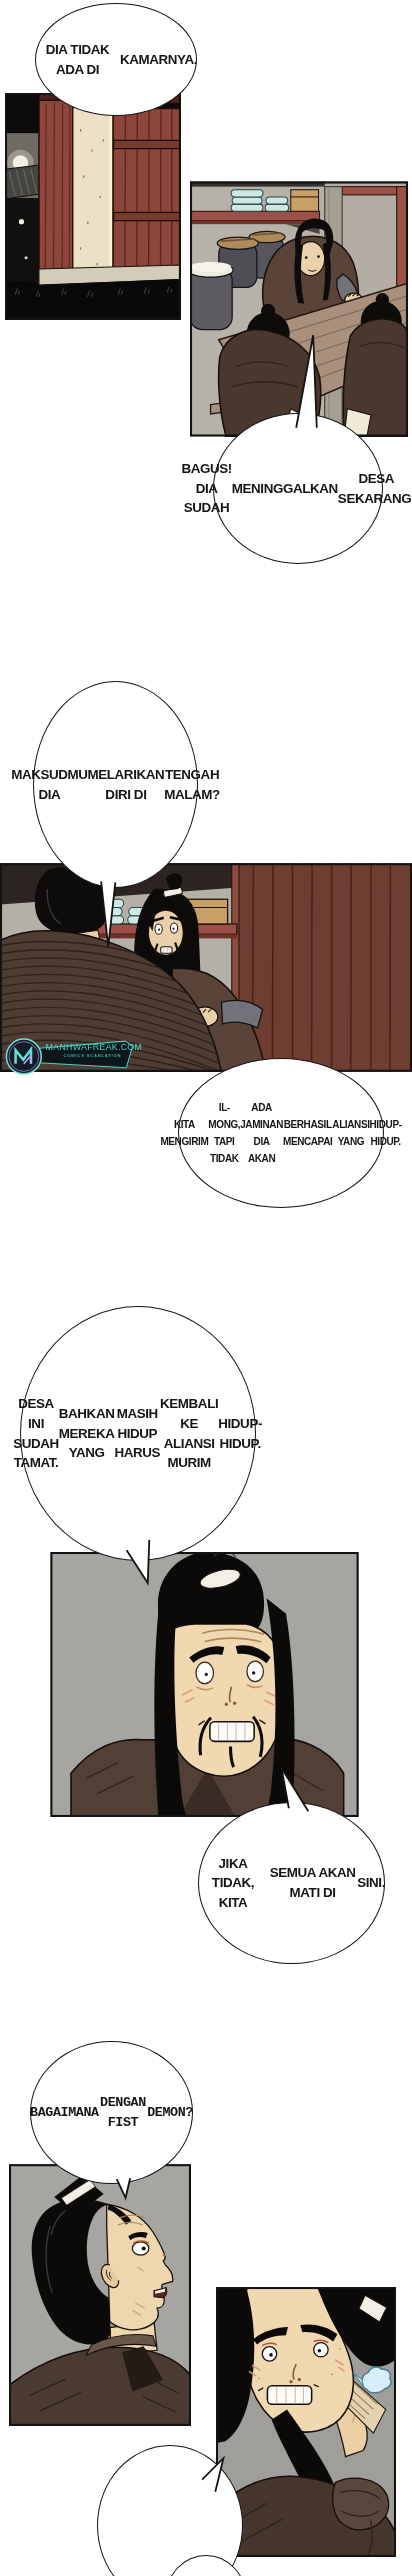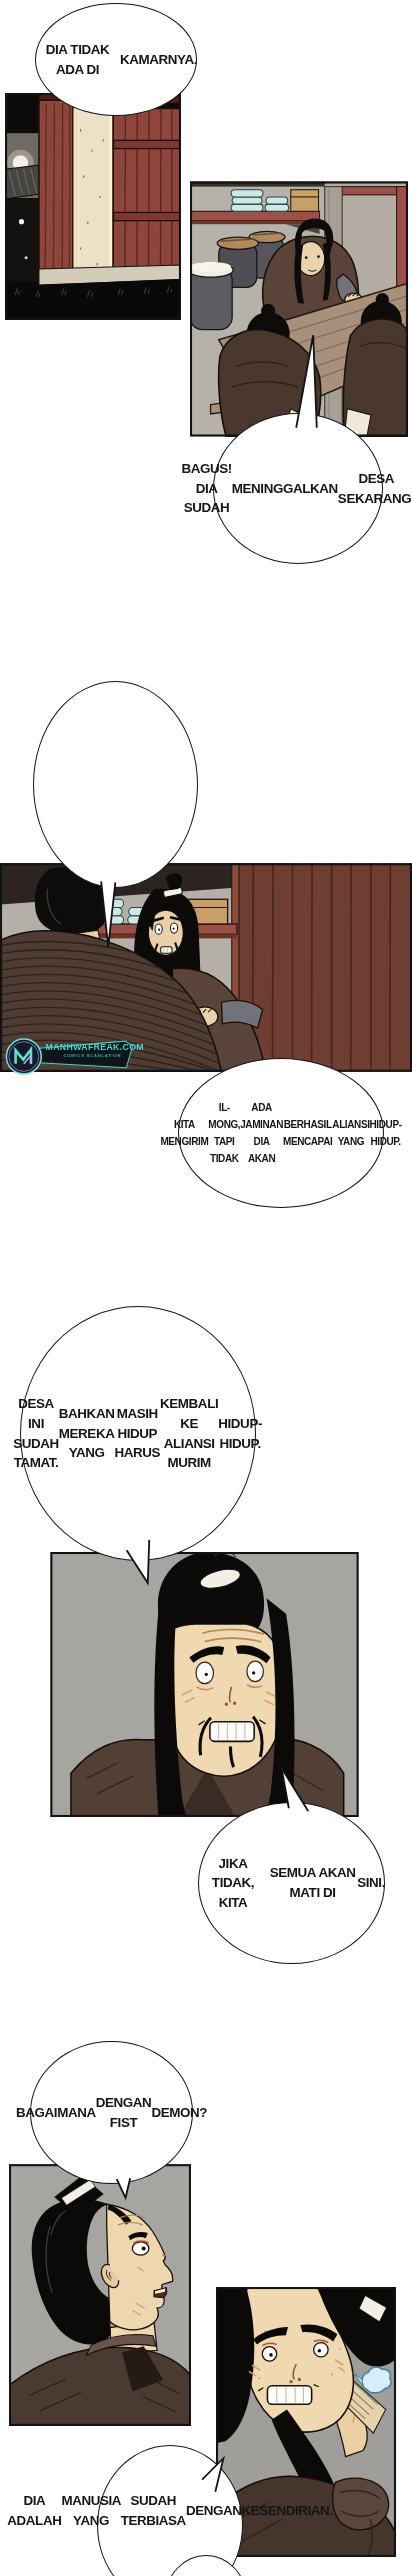--- a/index.html
+++ b/index.html
@@ -8,21 +8,21 @@
   .panel{position:absolute;line-height:0;}
   .bubble{position:absolute;box-sizing:border-box;background:#ffffff;border:1.8px solid #131313;
           border-radius:50%;z-index:5;}
   .tail{position:absolute;z-index:6;overflow:visible;}
   .btxt{position:absolute;display:flex;flex-direction:row;justify-content:center;align-items:center;
         text-align:center;z-index:7;color:#151515;font-weight:700;
         font-size:13.4px;line-height:19.6px;letter-spacing:-0.4px;}
   .btxt.small{font-size:10px;line-height:17px;}
   .wm{position:absolute;z-index:8;}
   .wm-banner-text{position:absolute;left:43px;top:7.2px;z-index:9;color:#45d8d0;
-                  font-weight:700;font-size:8.8px;letter-spacing:0.3px;}
+                  font-weight:400;font-size:8.8px;letter-spacing:0.3px;}
   .wm-tagline{position:absolute;left:61px;top:17.5px;z-index:9;color:#37b8a8;
               font-weight:700;font-size:4.1px;letter-spacing:0.8px;}
 </style>
 </head>
 <body>
 
 <div id="page">
 
   <div class="panel" style="left:5.2px;top:93px;">
     <svg width="176" height="227" viewBox="0 0 342 441">
@@ -413,20 +413,25 @@
   <div class="btxt" style="left:213px;top:413px;width:170px;height:151px;">
     <div>BAGUS! DIA SUDAH</div>
     <div>MENINGGALKAN</div>
     <div>DESA SEKARANG.</div>
   </div>
 
   <div class="bubble" style="left:33px;top:681px;width:165px;height:207px;"></div>
   <svg class="tail" style="left:95px;top:876px;" width="28" height="76" viewBox="0 0 55 148">
     <path d="M12,10 L26,138 L40,12" fill="#ffffff" stroke="#131313" stroke-width="3.5"></path>
   </svg>
+  <div class="btxt" style="left:33px;top:681px;width:165px;height:207px;">
+    <div>MAKSUDMU DIA</div>
+    <div>MELARIKAN DIRI DI</div>
+    <div>TENGAH MALAM?</div>
+  </div>
 
   <div class="bubble" style="left:178px;top:1058px;width:206px;height:150px;"></div>
   <div class="btxt small" style="left:178px;top:1058px;width:206px;height:150px;">
     <div>KITA MENGIRIM</div>
     <div>IL-MONG, TAPI TIDAK</div>
     <div>ADA JAMINAN DIA AKAN</div>
     <div>BERHASIL MENCAPAI</div>
     <div>ALIANSI YANG</div>
     <div>HIDUP-HIDUP.</div>
   </div>
@@ -450,34 +455,27 @@
   <div class="btxt" style="left:198px;top:1802px;width:187px;height:162px;">
     <div>JIKA TIDAK, KITA</div>
     <div>SEMUA AKAN MATI DI</div>
     <div>SINI.</div>
   </div>
 
   <div class="bubble" style="left:30px;top:2041px;width:163px;height:143px;"></div>
   <svg class="tail" style="left:111px;top:2173px;" width="26" height="31" viewBox="0 0 50 60">
     <path d="M11,12 L28,48 L37,10" fill="#ffffff" stroke="#131313" stroke-width="3.5"></path>
   </svg>
-  <div class="btxt" style="left:30px;top:2041px;width:163px;height:143px;">
+  <div class="btxt" style="left:30px;top:2041px;width:163px;height:143px;font-family:Liberation Mono, monospace;">
     <div>BAGAIMANA</div>
     <div>DENGAN FIST</div>
     <div>DEMON?</div>
   </div>
 
   <div class="bubble" style="left:97px;top:2445px;width:146px;height:161px;"></div>
   <svg class="tail" style="left:196px;top:2452px;" width="33" height="46" viewBox="0 0 65 90">
     <path d="M12,54 L54,12 L38,78" fill="#ffffff" stroke="#131313" stroke-width="3.5"></path>
   </svg>
-  <div class="btxt" style="left:97px;top:2445px;width:146px;height:131px;">
-    <div>DIA ADALAH</div>
-    <div>MANUSIA YANG</div>
-    <div>SUDAH TERBIASA</div>
-    <div>DENGAN</div>
-    <div>KESENDIRIAN.</div>
-  </div>
 
   <div class="bubble" style="left:165px;top:2555px;width:82px;height:88px;"></div>
 
 </div>
 
 
 </body></html>

